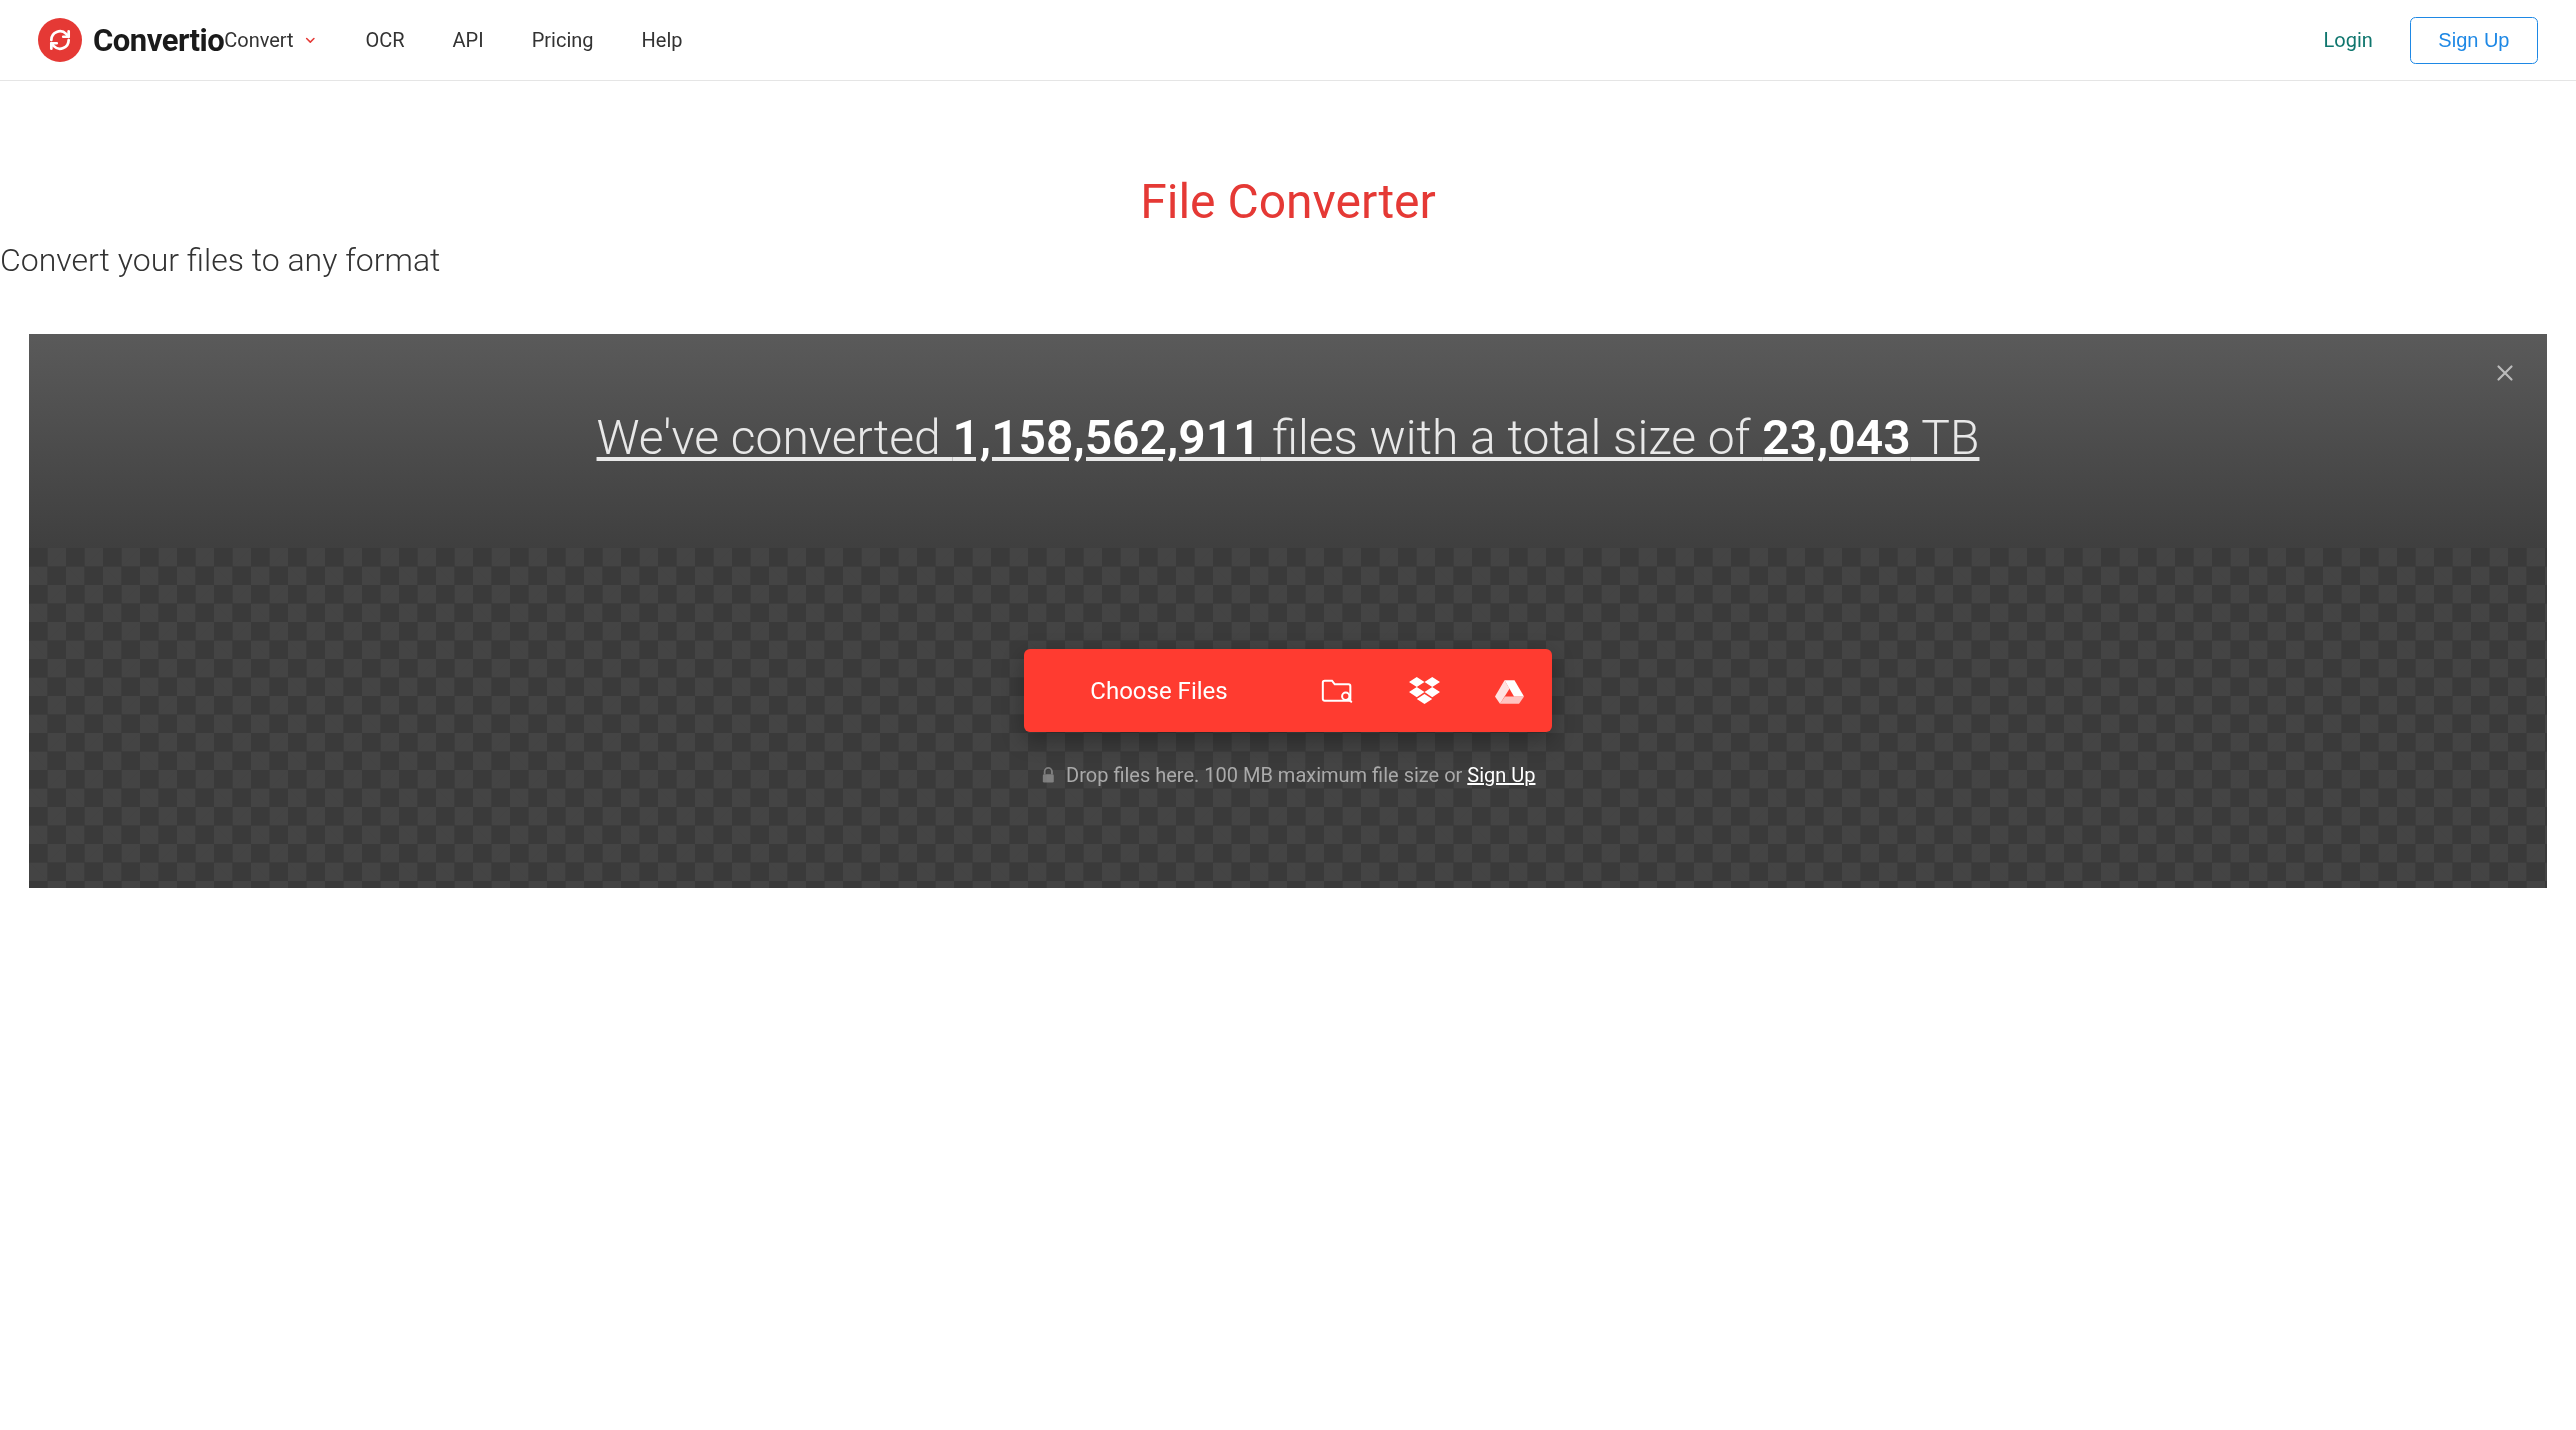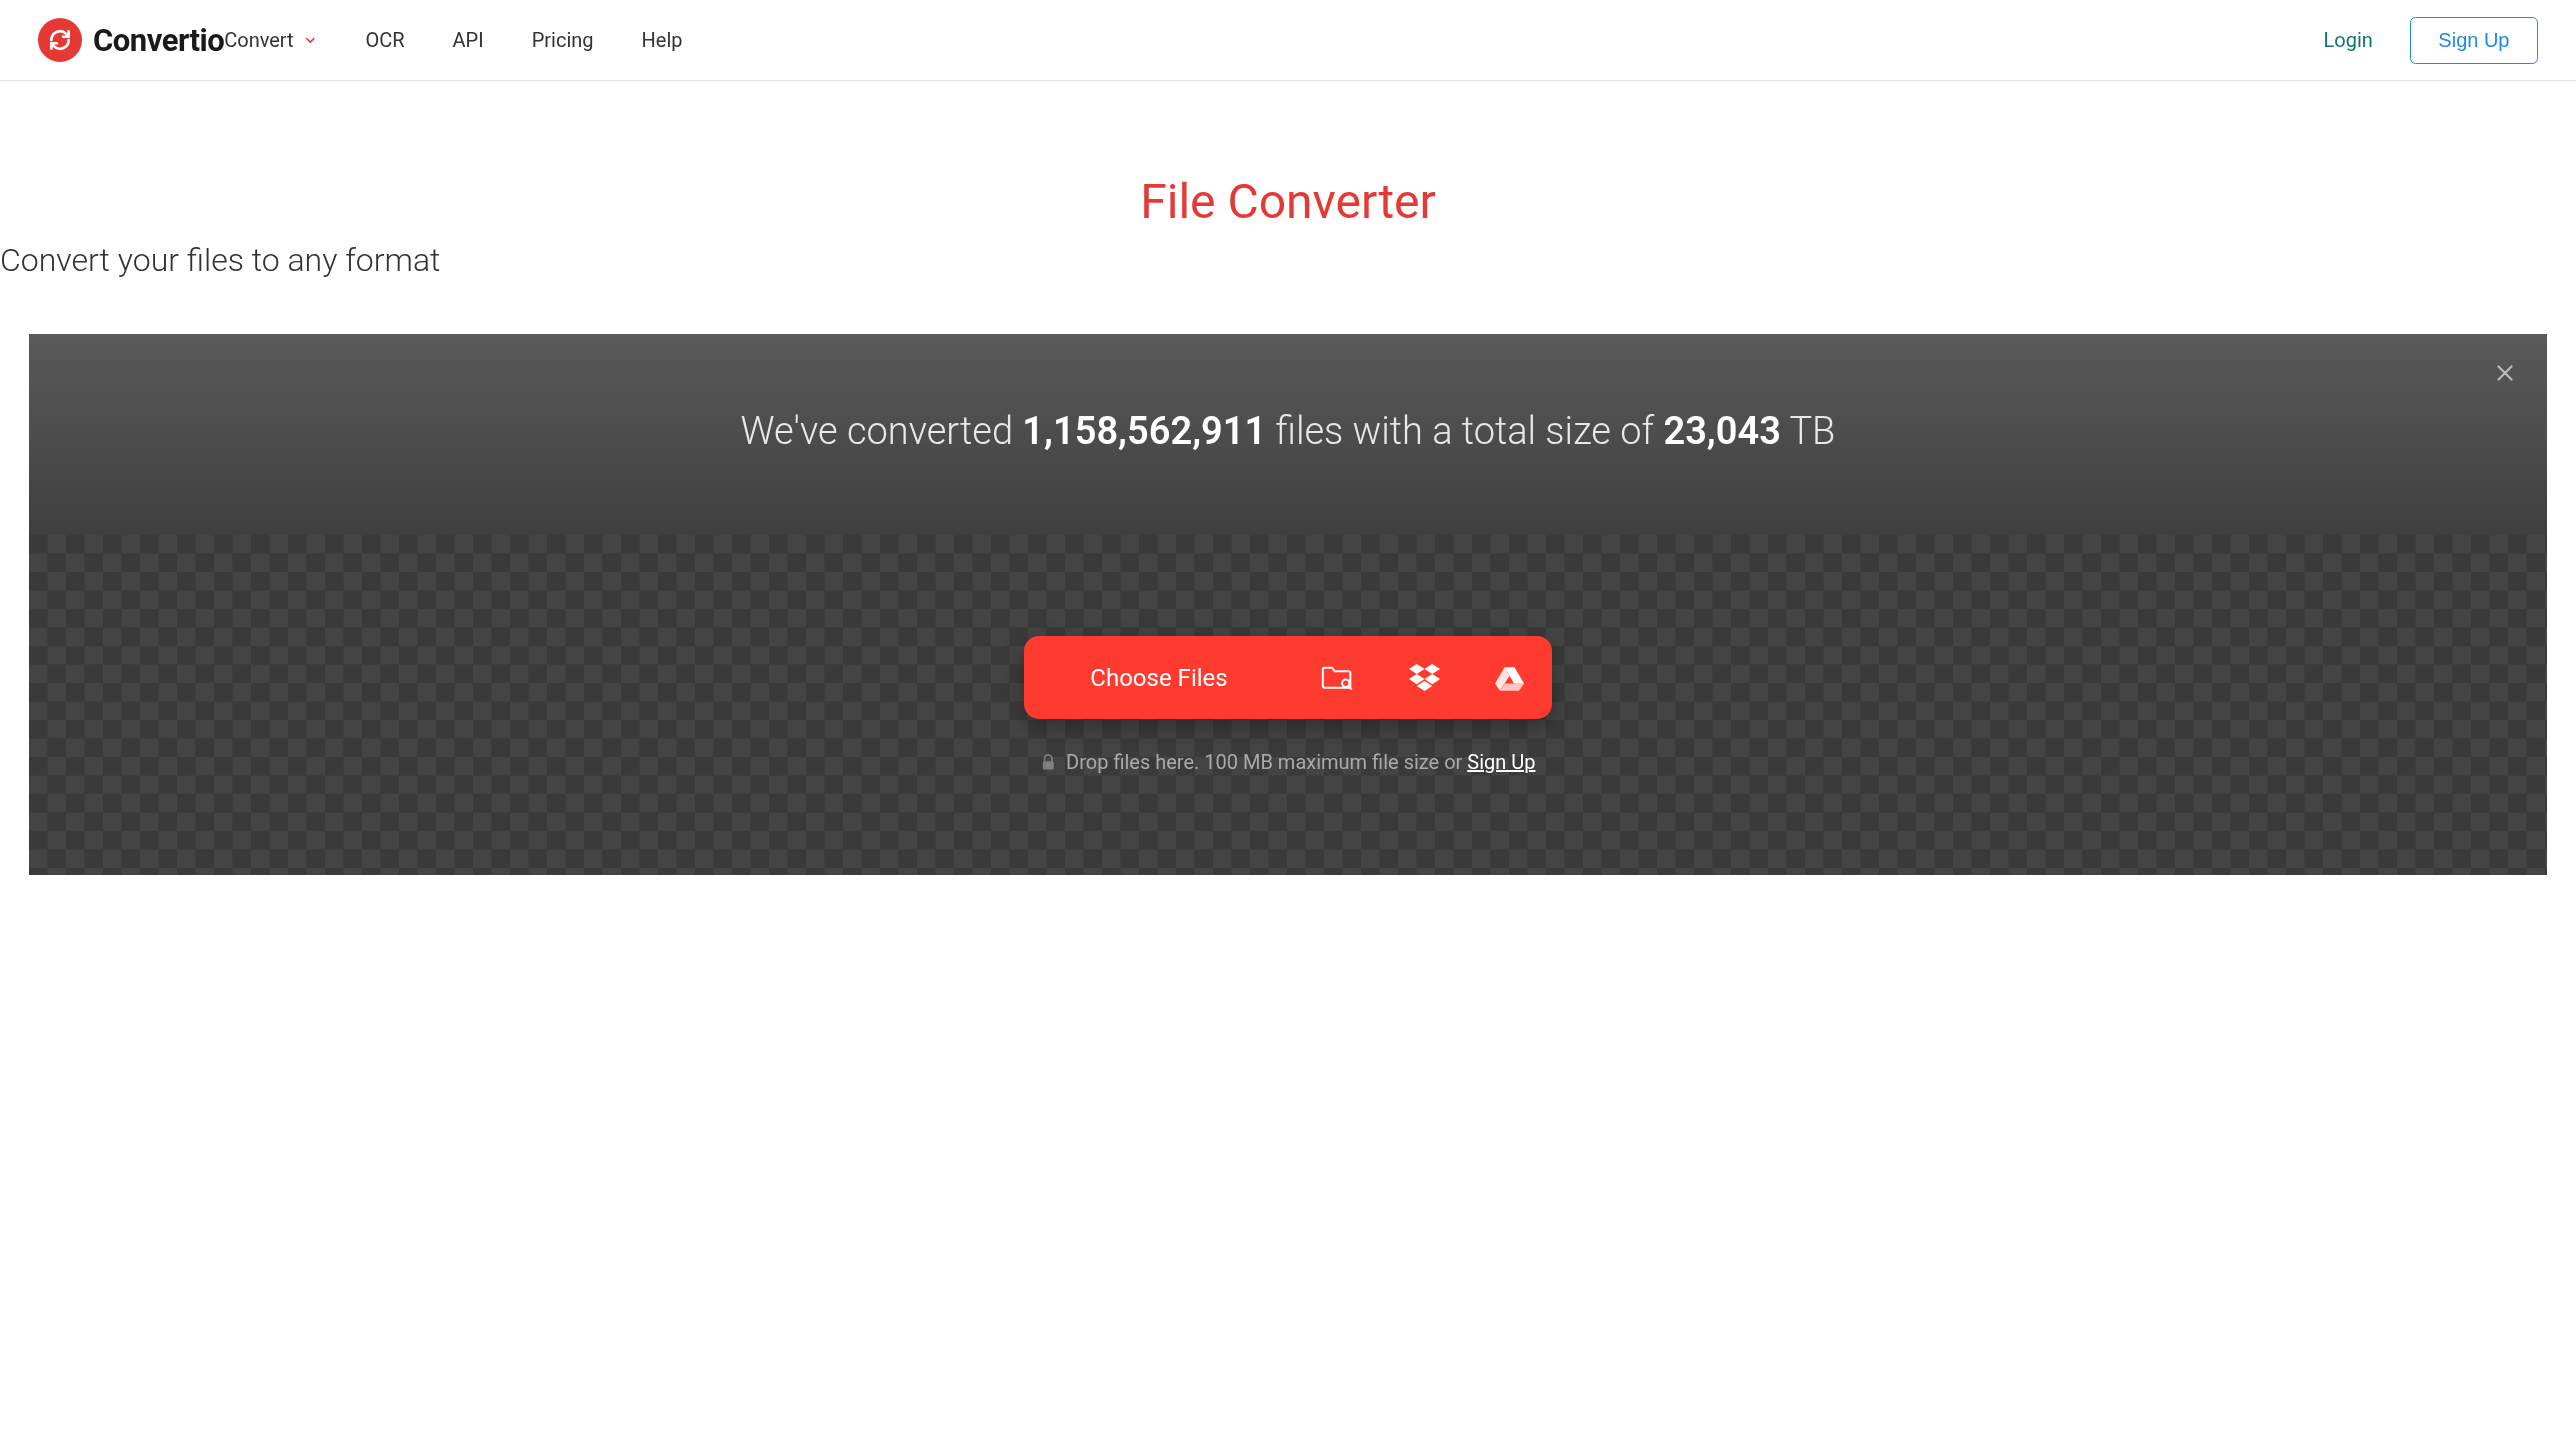--- a/index.html
+++ b/index.html
@@ -121,23 +121,24 @@
       position: absolute;
       top: 26px;
       right: 29px;
       width: 26px;
       height: 26px;
       cursor: pointer;
       opacity: 0.6;
     }
     
     .stats-text {
-      font-size: 38px;
+      font-size: 48px;
       color: #e8e8e8;
       font-weight: 300;
+      text-decoration: underline;
     }
     
     .stats-text strong {
       font-weight: 600;
       color: #fff;
     }
     
     
     .drop-zone {
       margin: 0 29px;
@@ -150,21 +151,21 @@
       background-size: 37px 37px;
       background-position: 0 0, 0 18.3px, 18.3px -18.3px, -18.3px 0px;
       padding: 101px 37px 101px;
       text-align: center;
     }
     
     .choose-files-btn {
       display: inline-flex;
       align-items: center;
       background: #ff3b30;
-      border-radius: 15px;
+      border-radius: 6px;
       padding: 0;
       cursor: pointer;
       box-shadow: 0 7.3px 22px rgba(0,0,0,0.3);
       overflow: hidden;
     }
     
     .choose-files-label {
       font-size: 24px;
       color: #fff;
       font-weight: 400;

